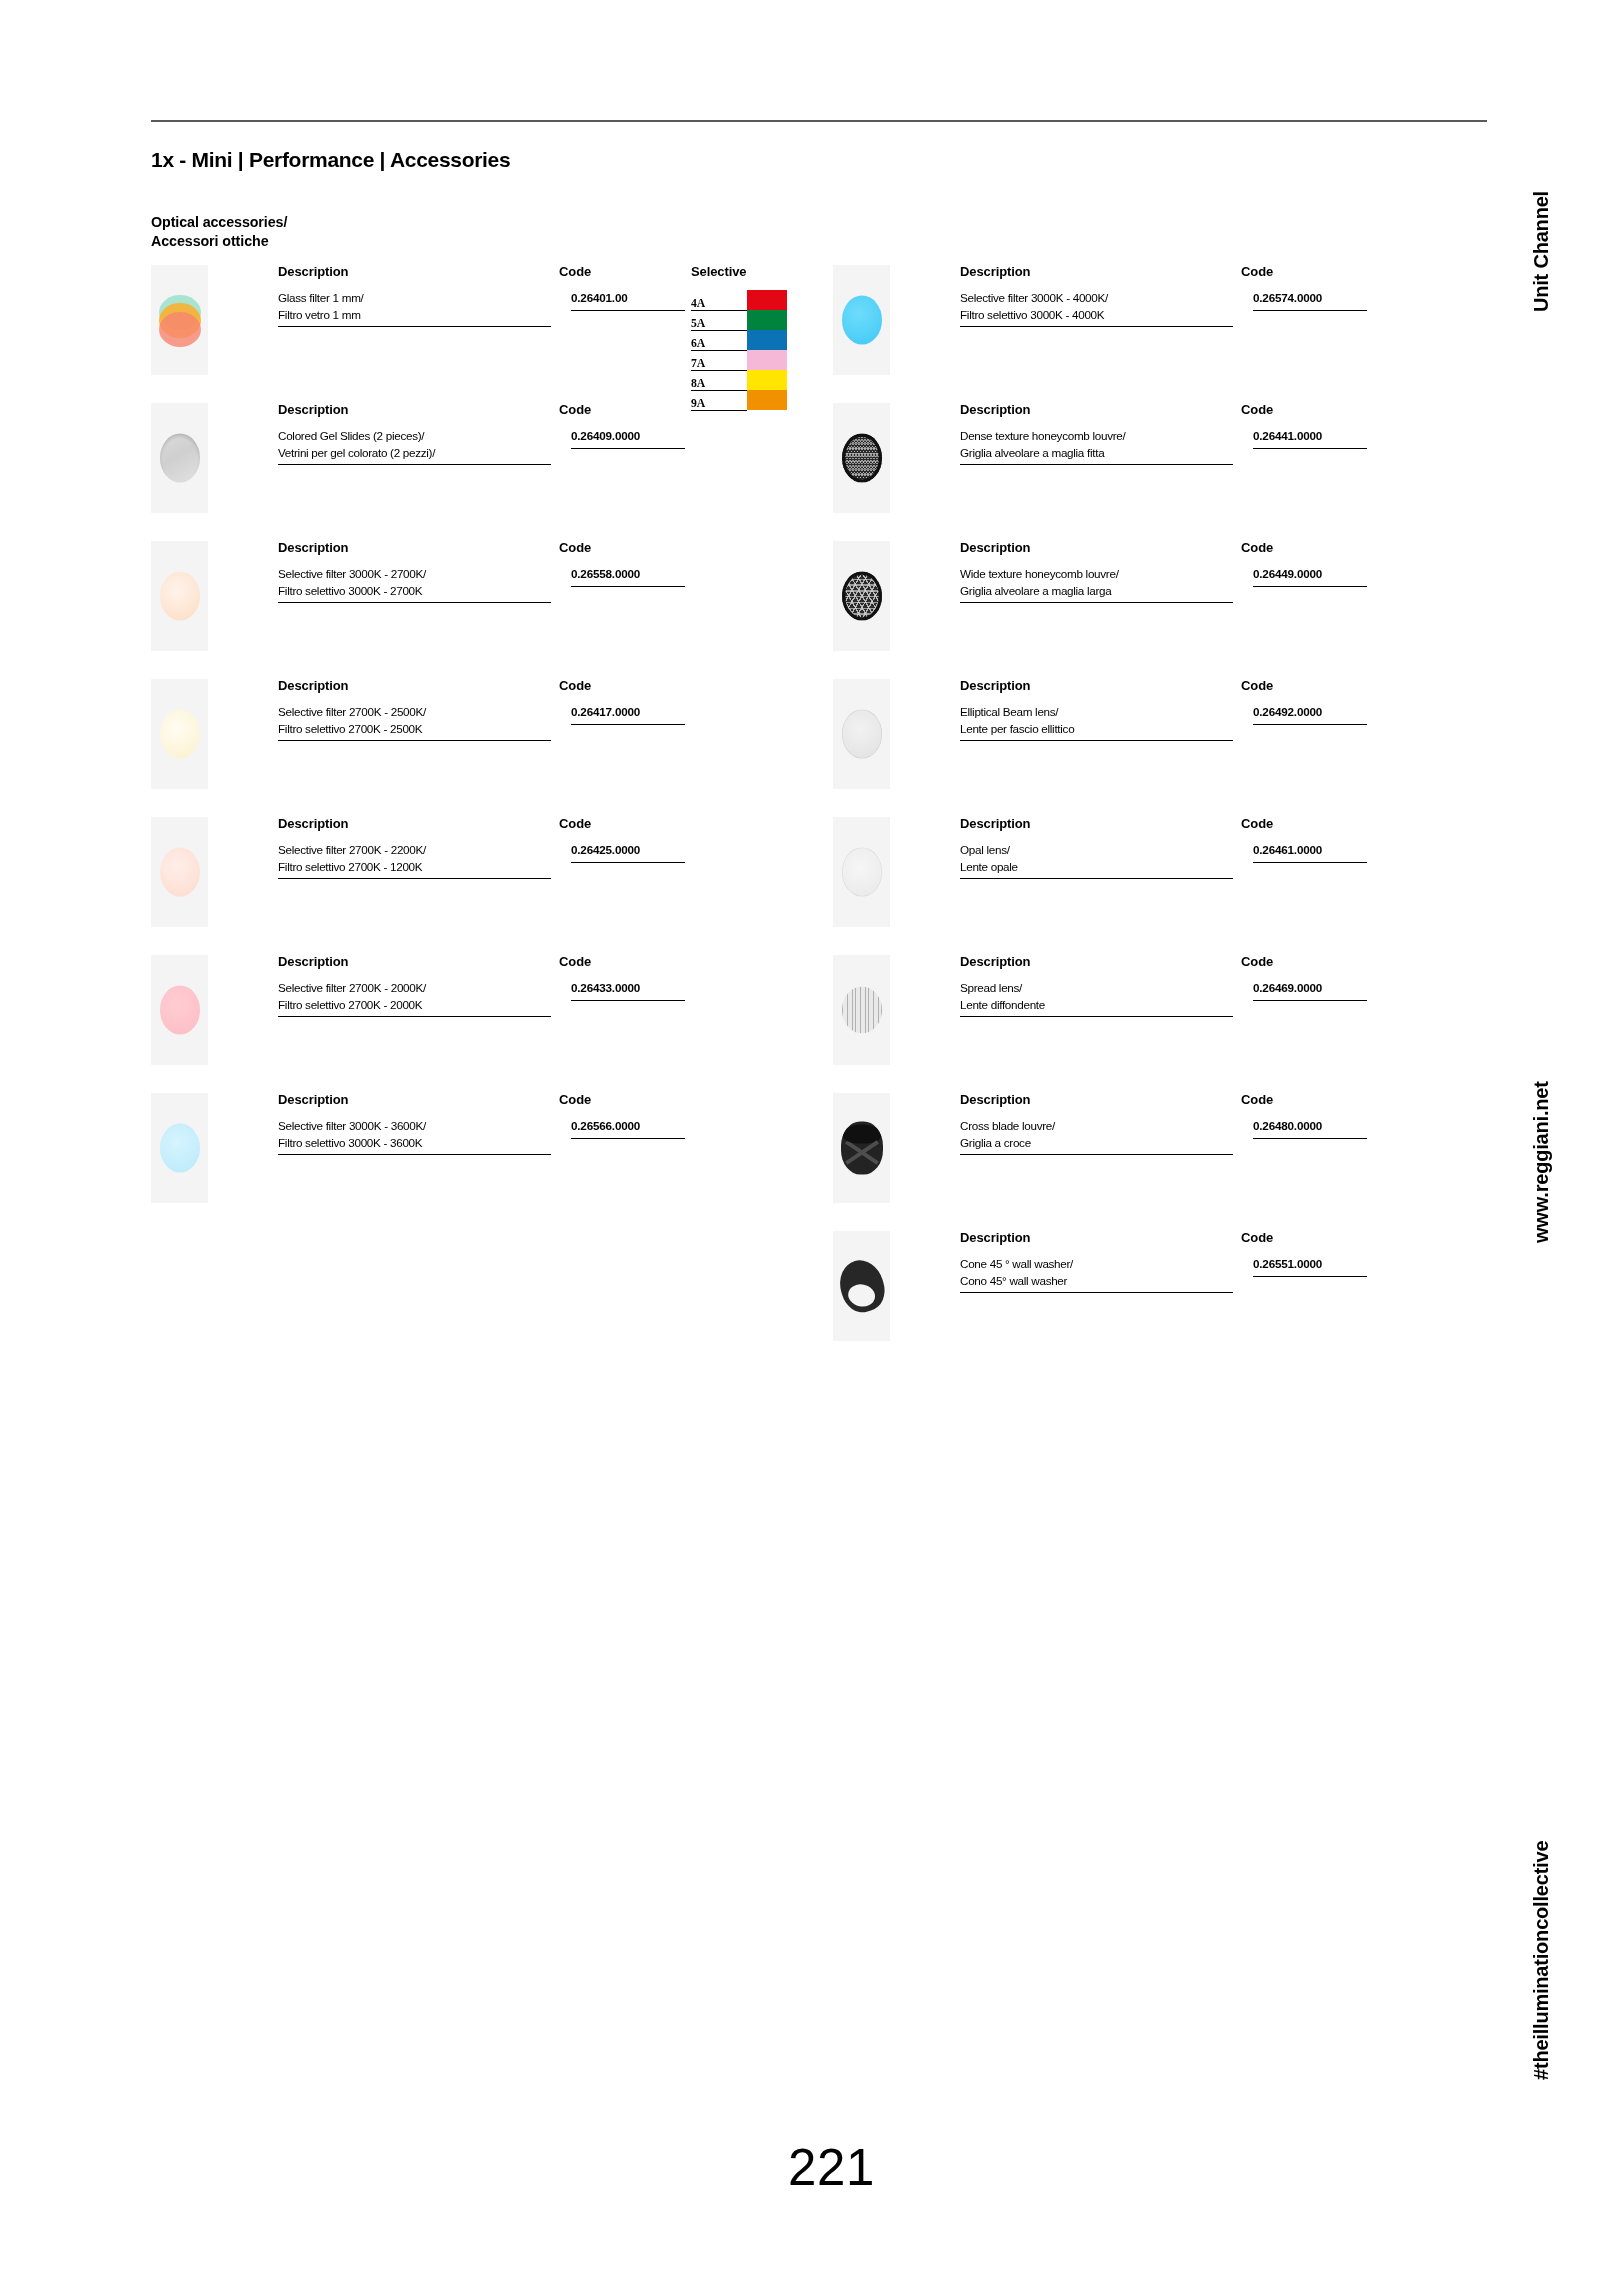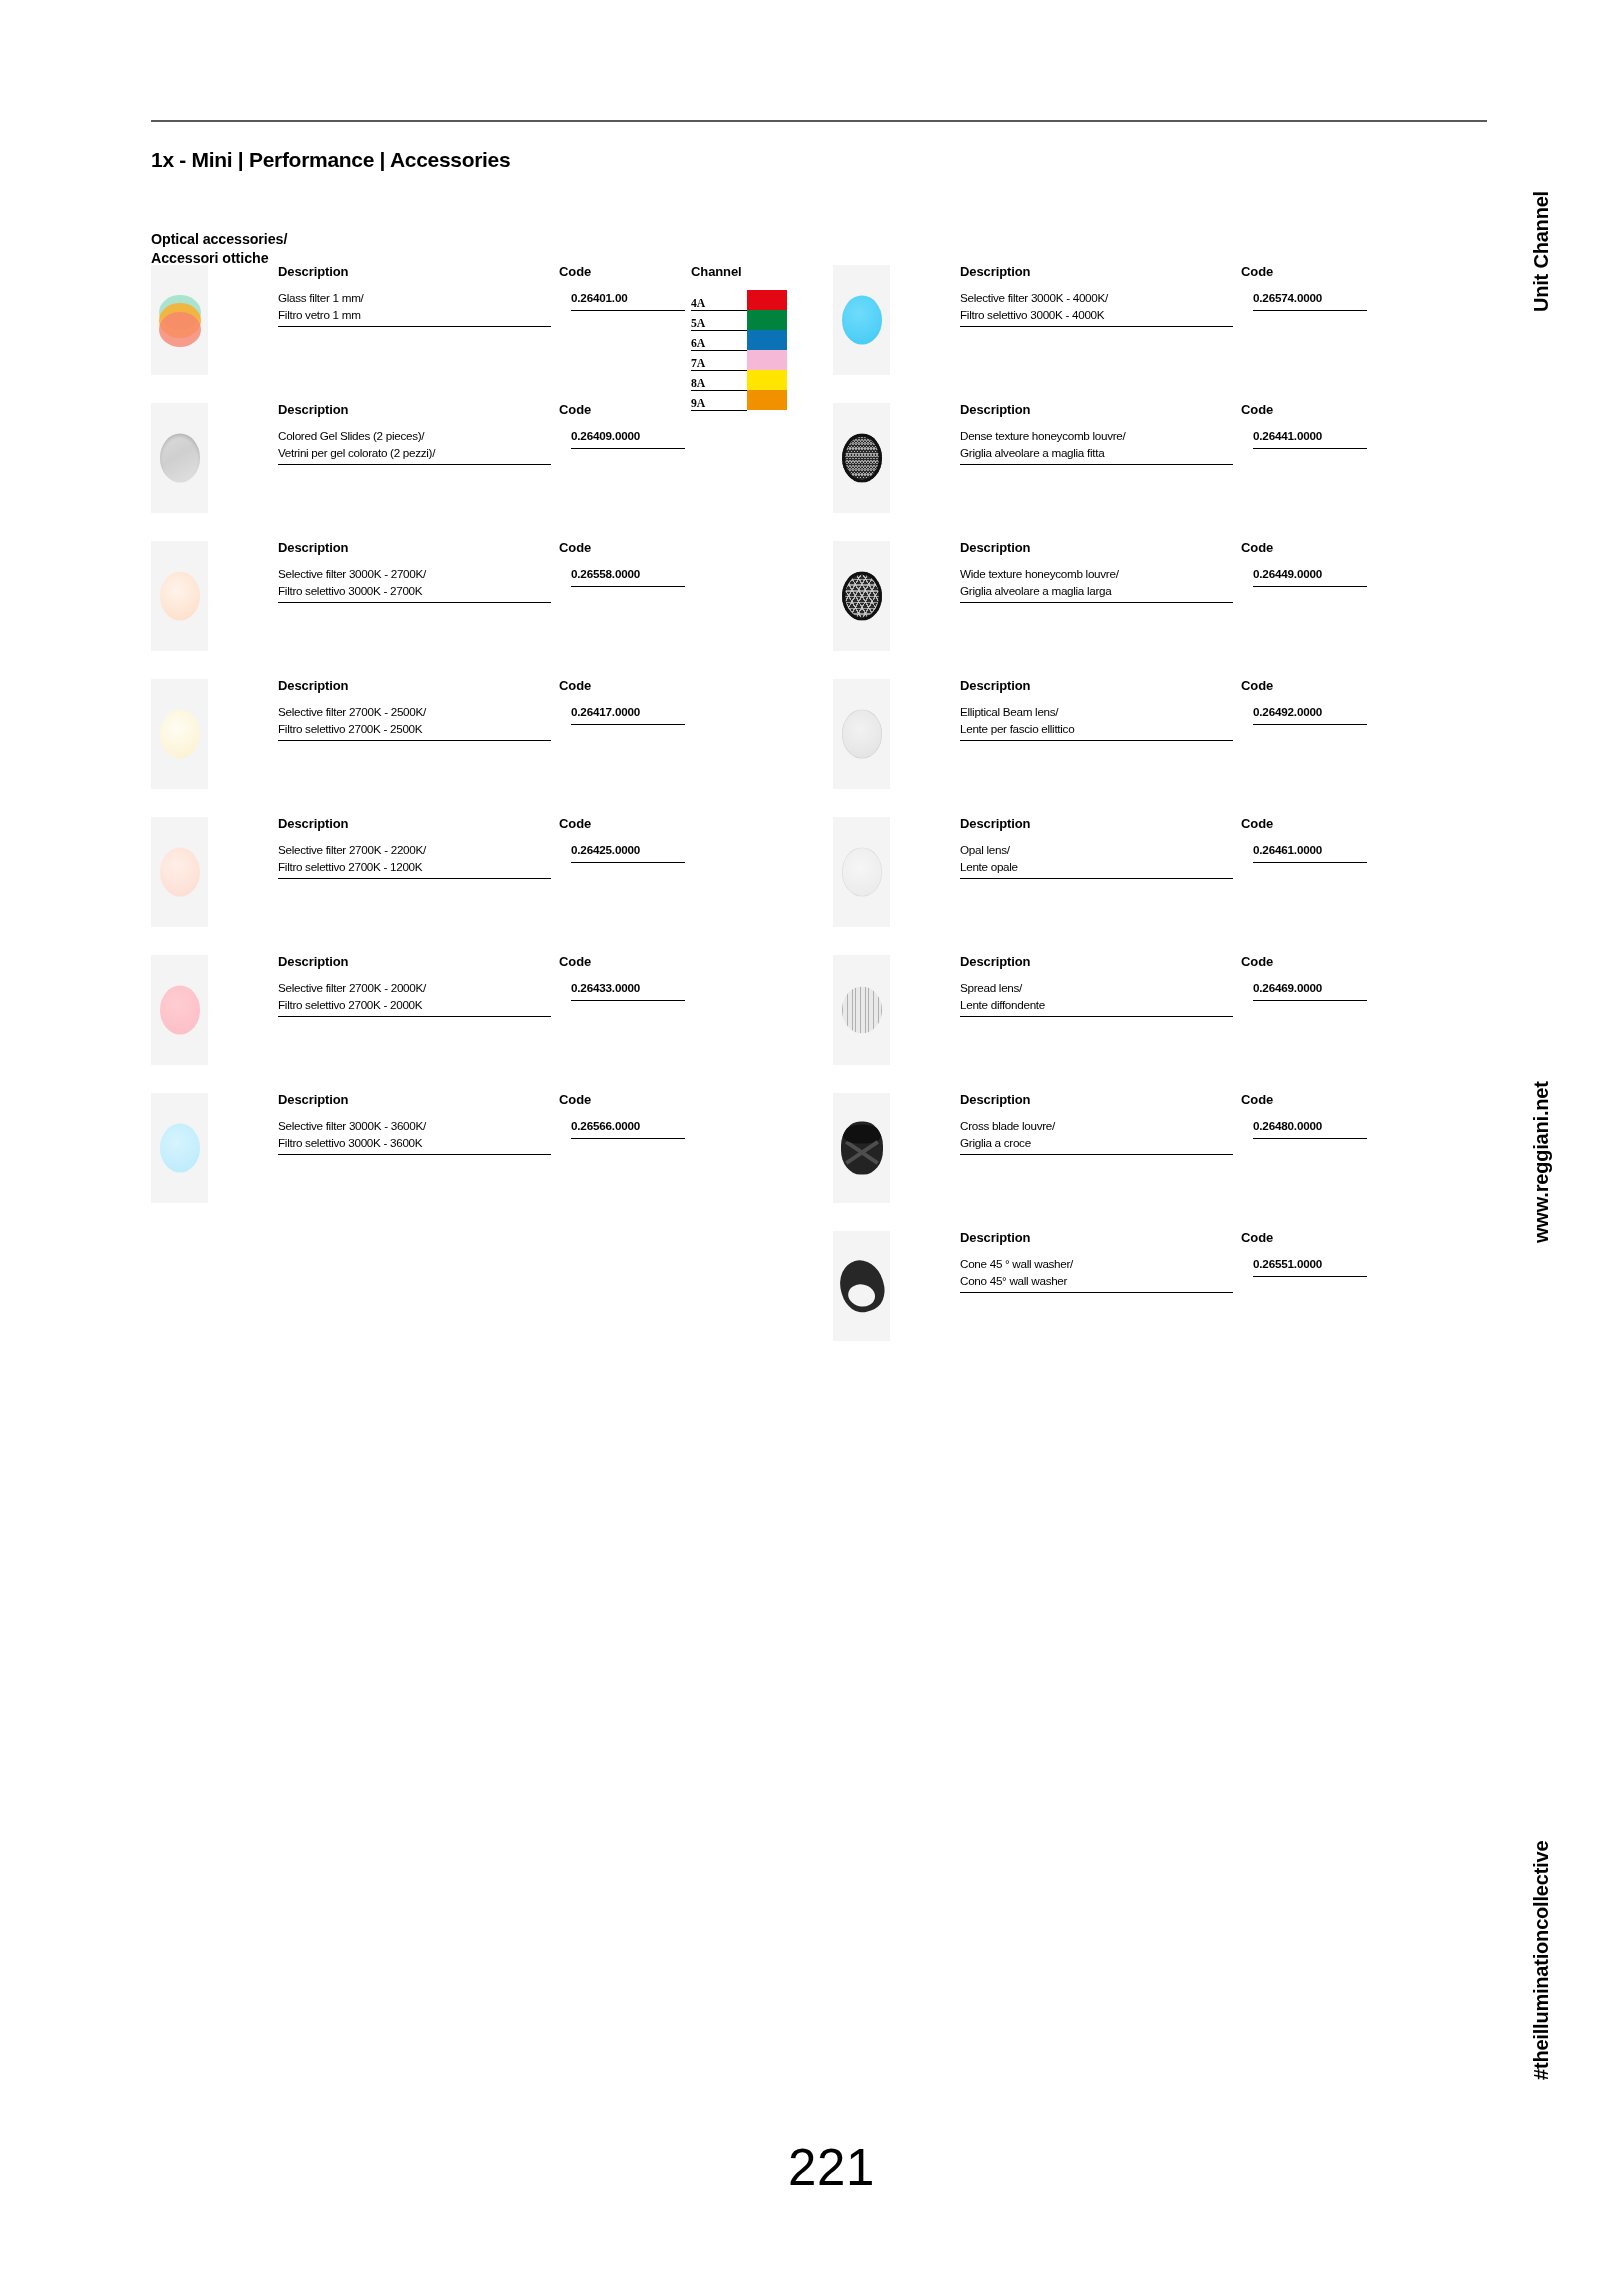--- a/index.html
+++ b/index.html
@@ -36,21 +36,21 @@
     left: 151px;
     top: 148px;
     font-size: 21px;
     font-weight: 700;
     letter-spacing: -0.3px;
     white-space: nowrap;
   }
   .section-title {
     position: absolute;
     left: 151px;
-    top: 230px;
+    top: 213px;
     font-size: 14.3px;
     font-weight: 700;
     line-height: 1.35;
     letter-spacing: -0.1px;
     white-space: pre-line;
   }
 
   
   .col {
     position: absolute;
@@ -329,21 +329,21 @@
         <div class="field field-desc">
           <div class="field-label">Description</div>
           <div class="field-value">Glass filter 1 mm/
 Filtro vetro 1 mm</div>
         </div>
         <div class="field field-code">
           <div class="field-label">Code</div>
           <div class="field-value code">0.26401.00</div>
         </div>
         <div class="field field-fin">
-          <div class="field-label">Channel</div>
+          <div class="field-label">Selective</div>
           <table class="finishes-table">
             <tbody>
                 <tr>
               <td class="fin-code">4A</td>
               <td class="fin-swatch-cell">
                     <span class="fin-swatch" style="background:#e30613"></span>
                   </td>
             </tr>
             <tr>
               <td class="fin-code">5A</td>

